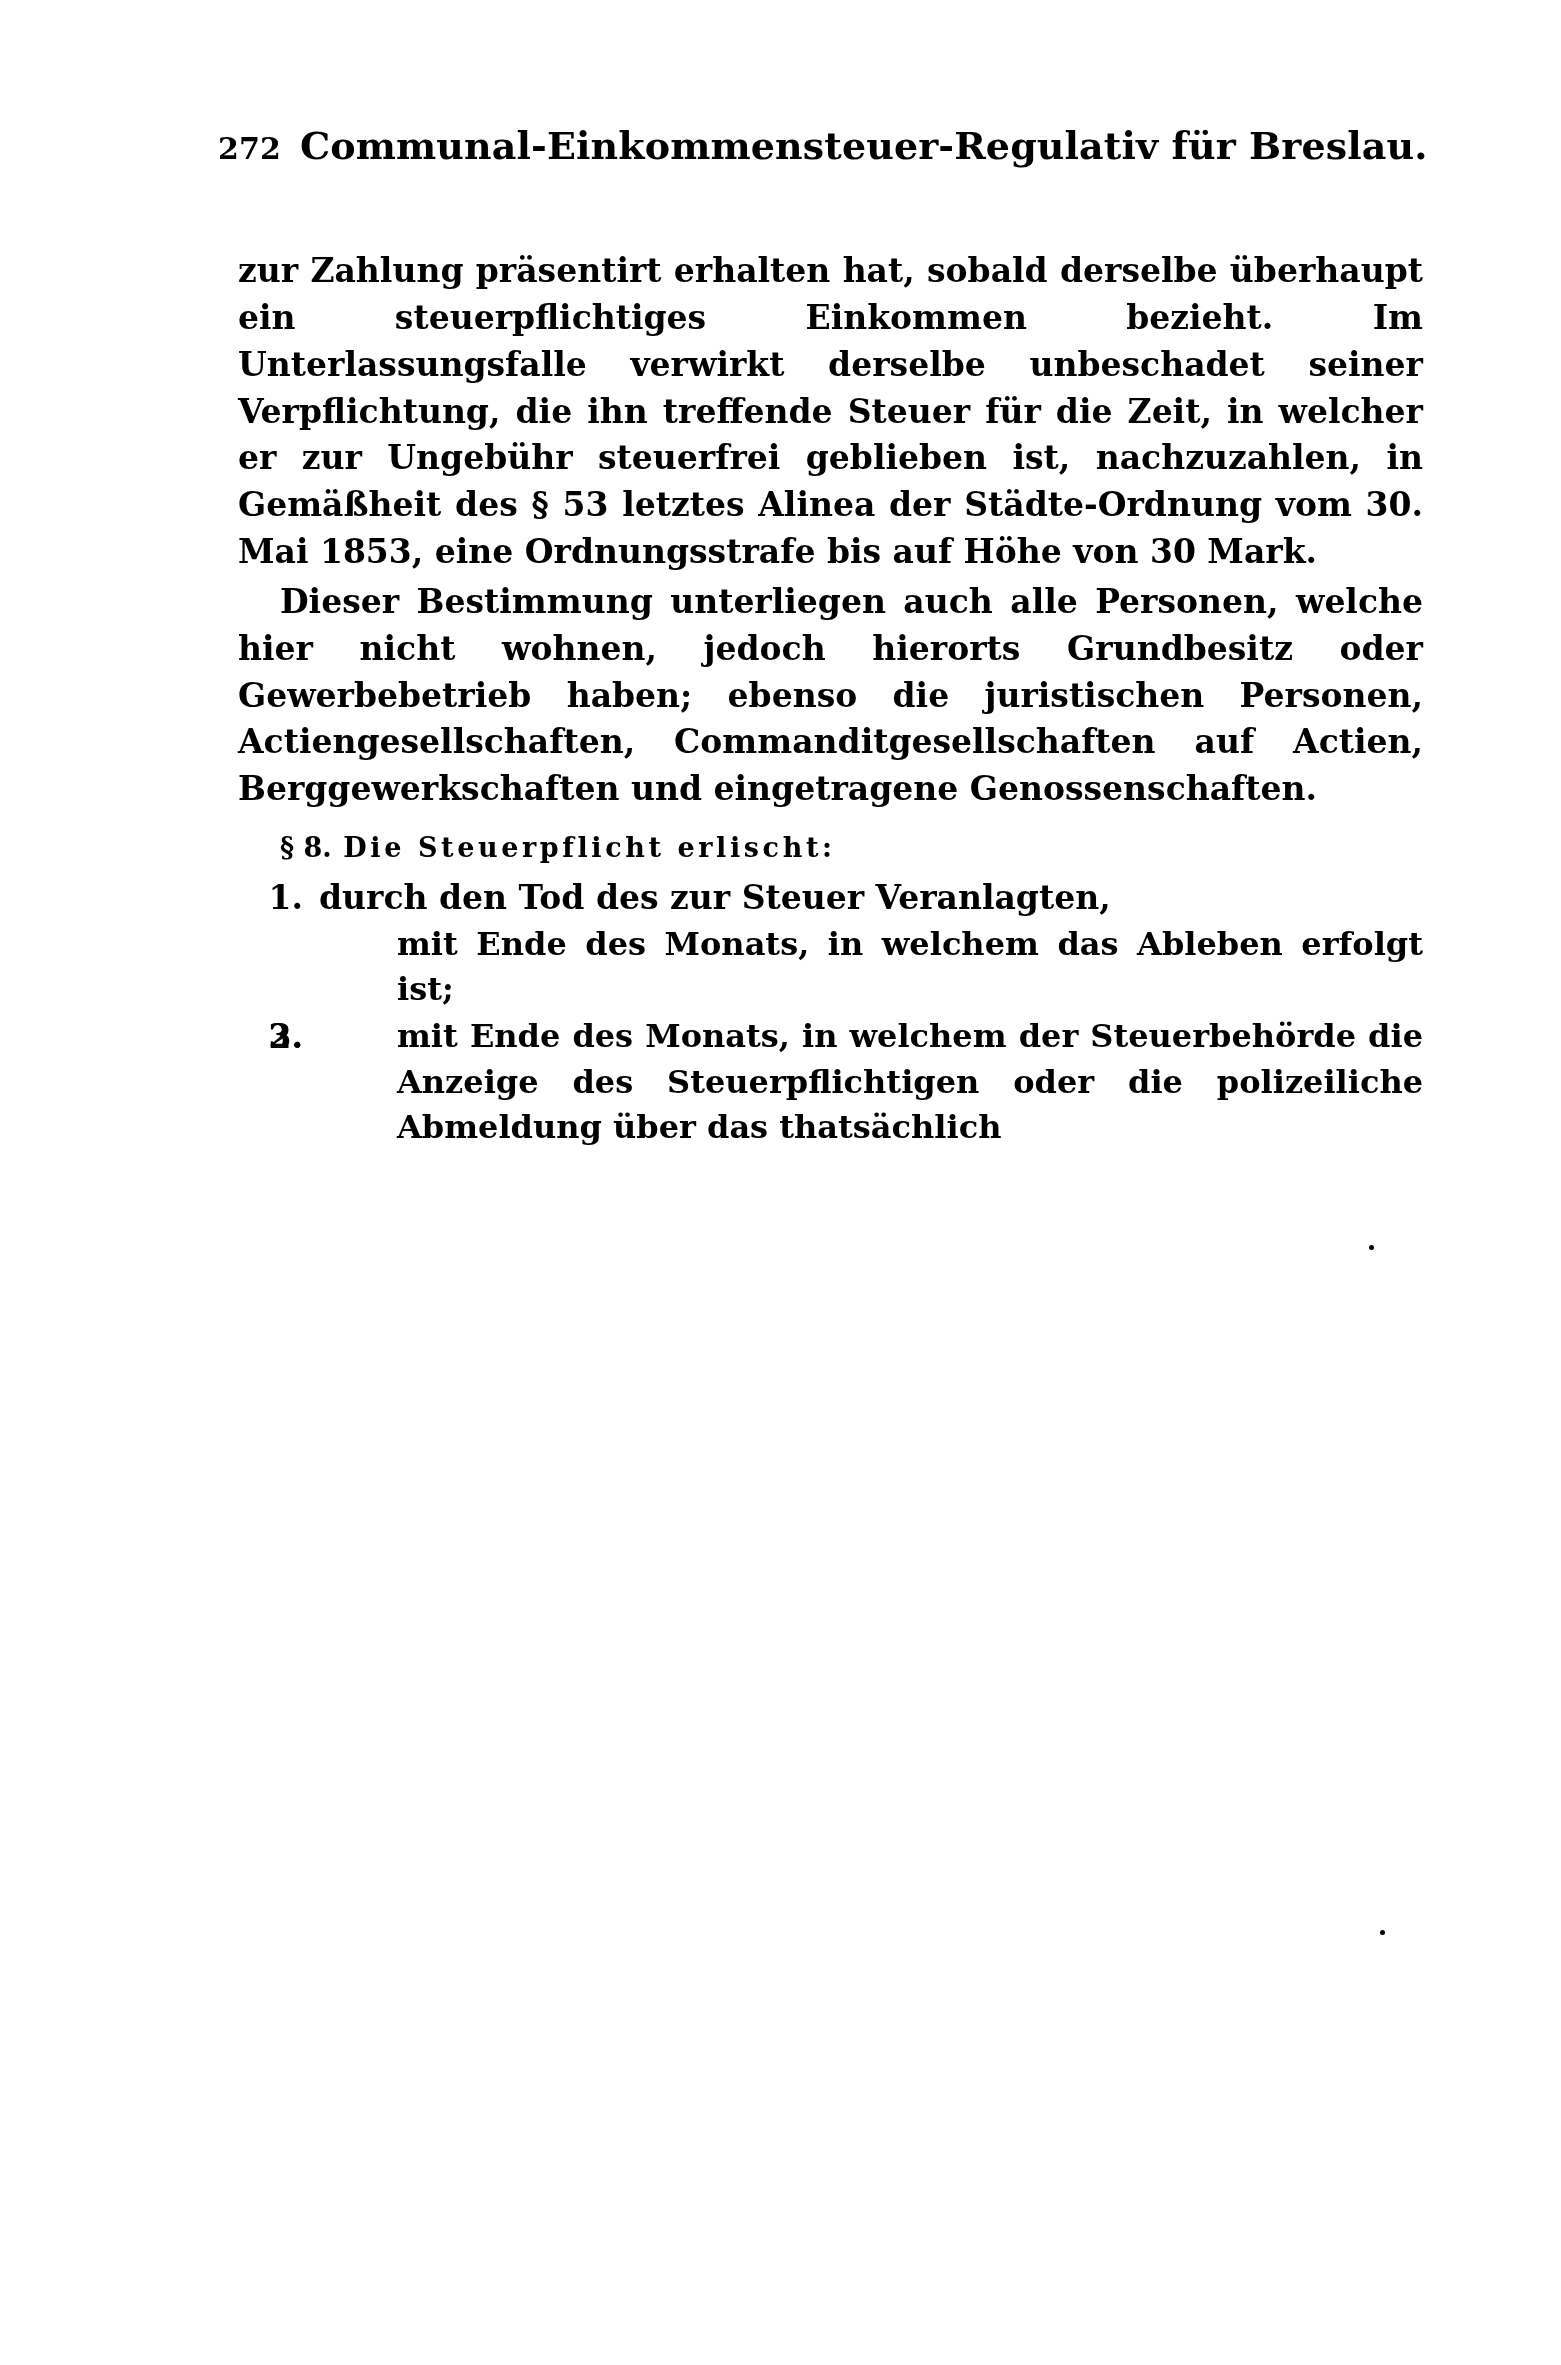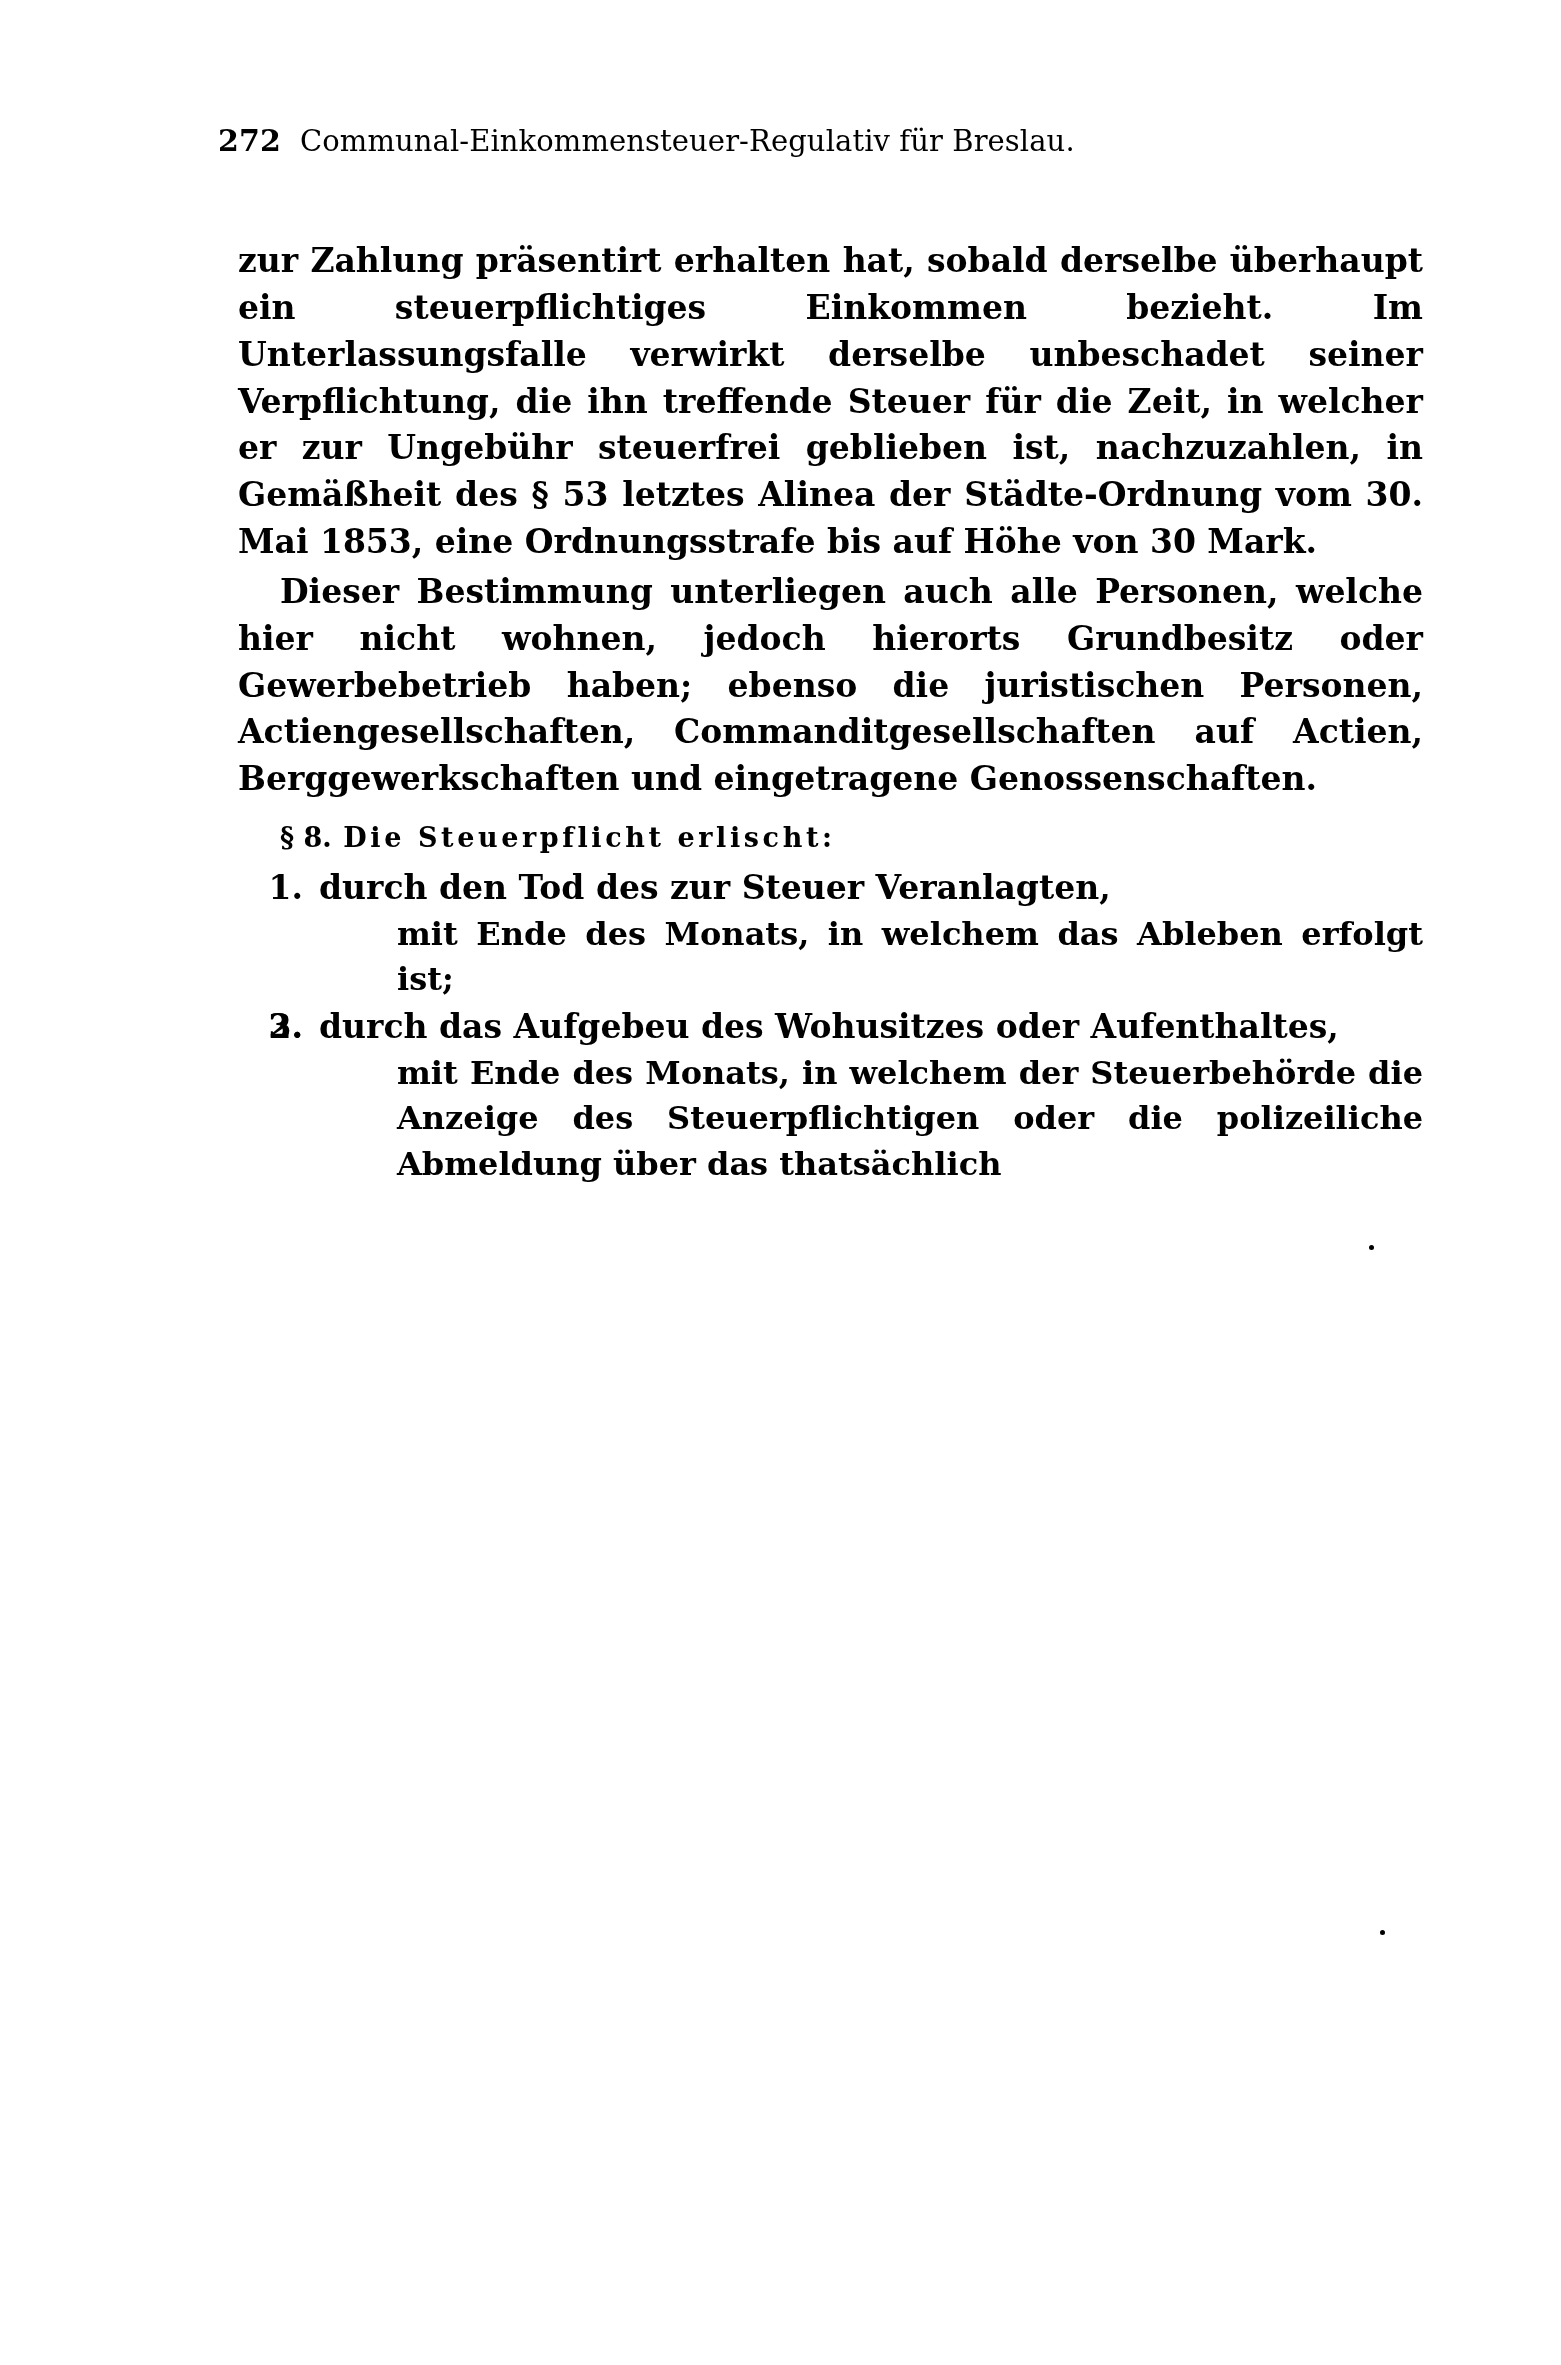--- a/index.html
+++ b/index.html
@@ -29,22 +29,22 @@
     letter-spacing: 0.1px;
     margin: 0 0 80px 0;
     white-space: nowrap;
   }
   .folio {
     font-weight: bold;
     font-size: 30px;
     margin-right: 19px;
   }
   .head-title {
-    font-weight: normal;
-    font-size: 29px;
+    font-weight: bold;
+    font-size: 38px;
   }
   
   .body-text {
     font-size: 33px;
     line-height: 1.42;
     text-align: justify;
     text-justify: inter-word;
     font-weight: bold;
     margin-left: 20px;
   }
@@ -143,21 +143,20 @@
       <li>
         <span class="clause-num">1.</span>
         <span class="clause-lead">durch den Tod des zur Steuer Veranlagten,</span>
         <span class="clause-sub">mit Ende des Monats, in welchem das Ableben erfolgt ist;</span>
       </li>
       <li>
         <span class="clause-num">2.</span>
       </li>
       <li>
         <span class="clause-num">3.</span>
-        <span class="clause-lead">durch das Aufgebeu des Wohusitzes oder Aufenthaltes,</span>
         <span class="clause-sub">mit Ende des Monats, in welchem der Steuerbehörde die Anzeige des Steuerpflichtigen oder die polizeiliche Abmeldung über das thatsächlich</span>
       </li>
     </ol>
 
   </div>
 
   <span class="speck speck-1"></span>
   <span class="speck speck-2"></span>
 
 </div>

